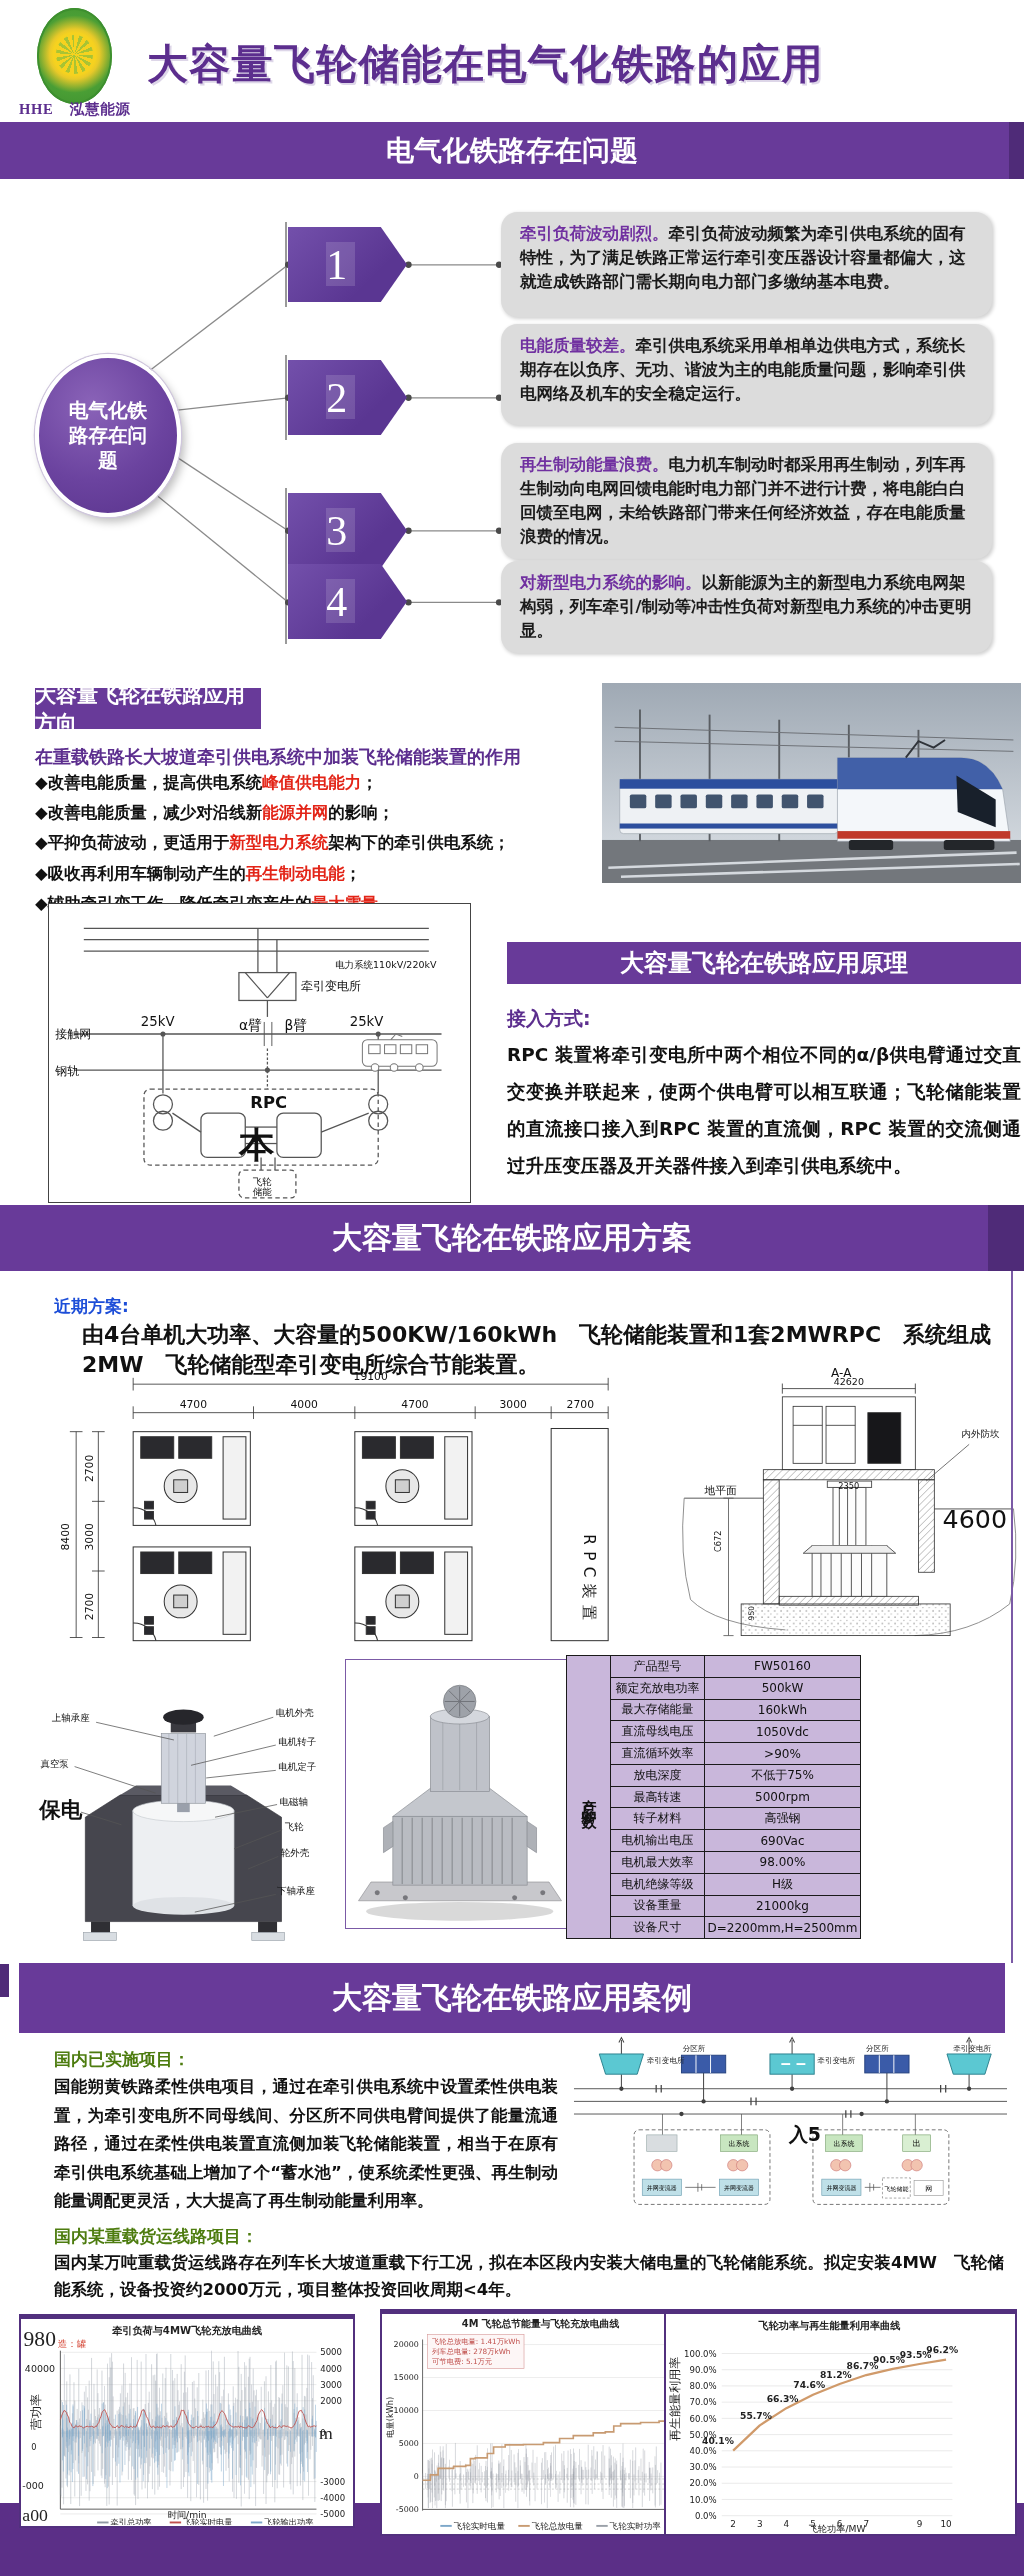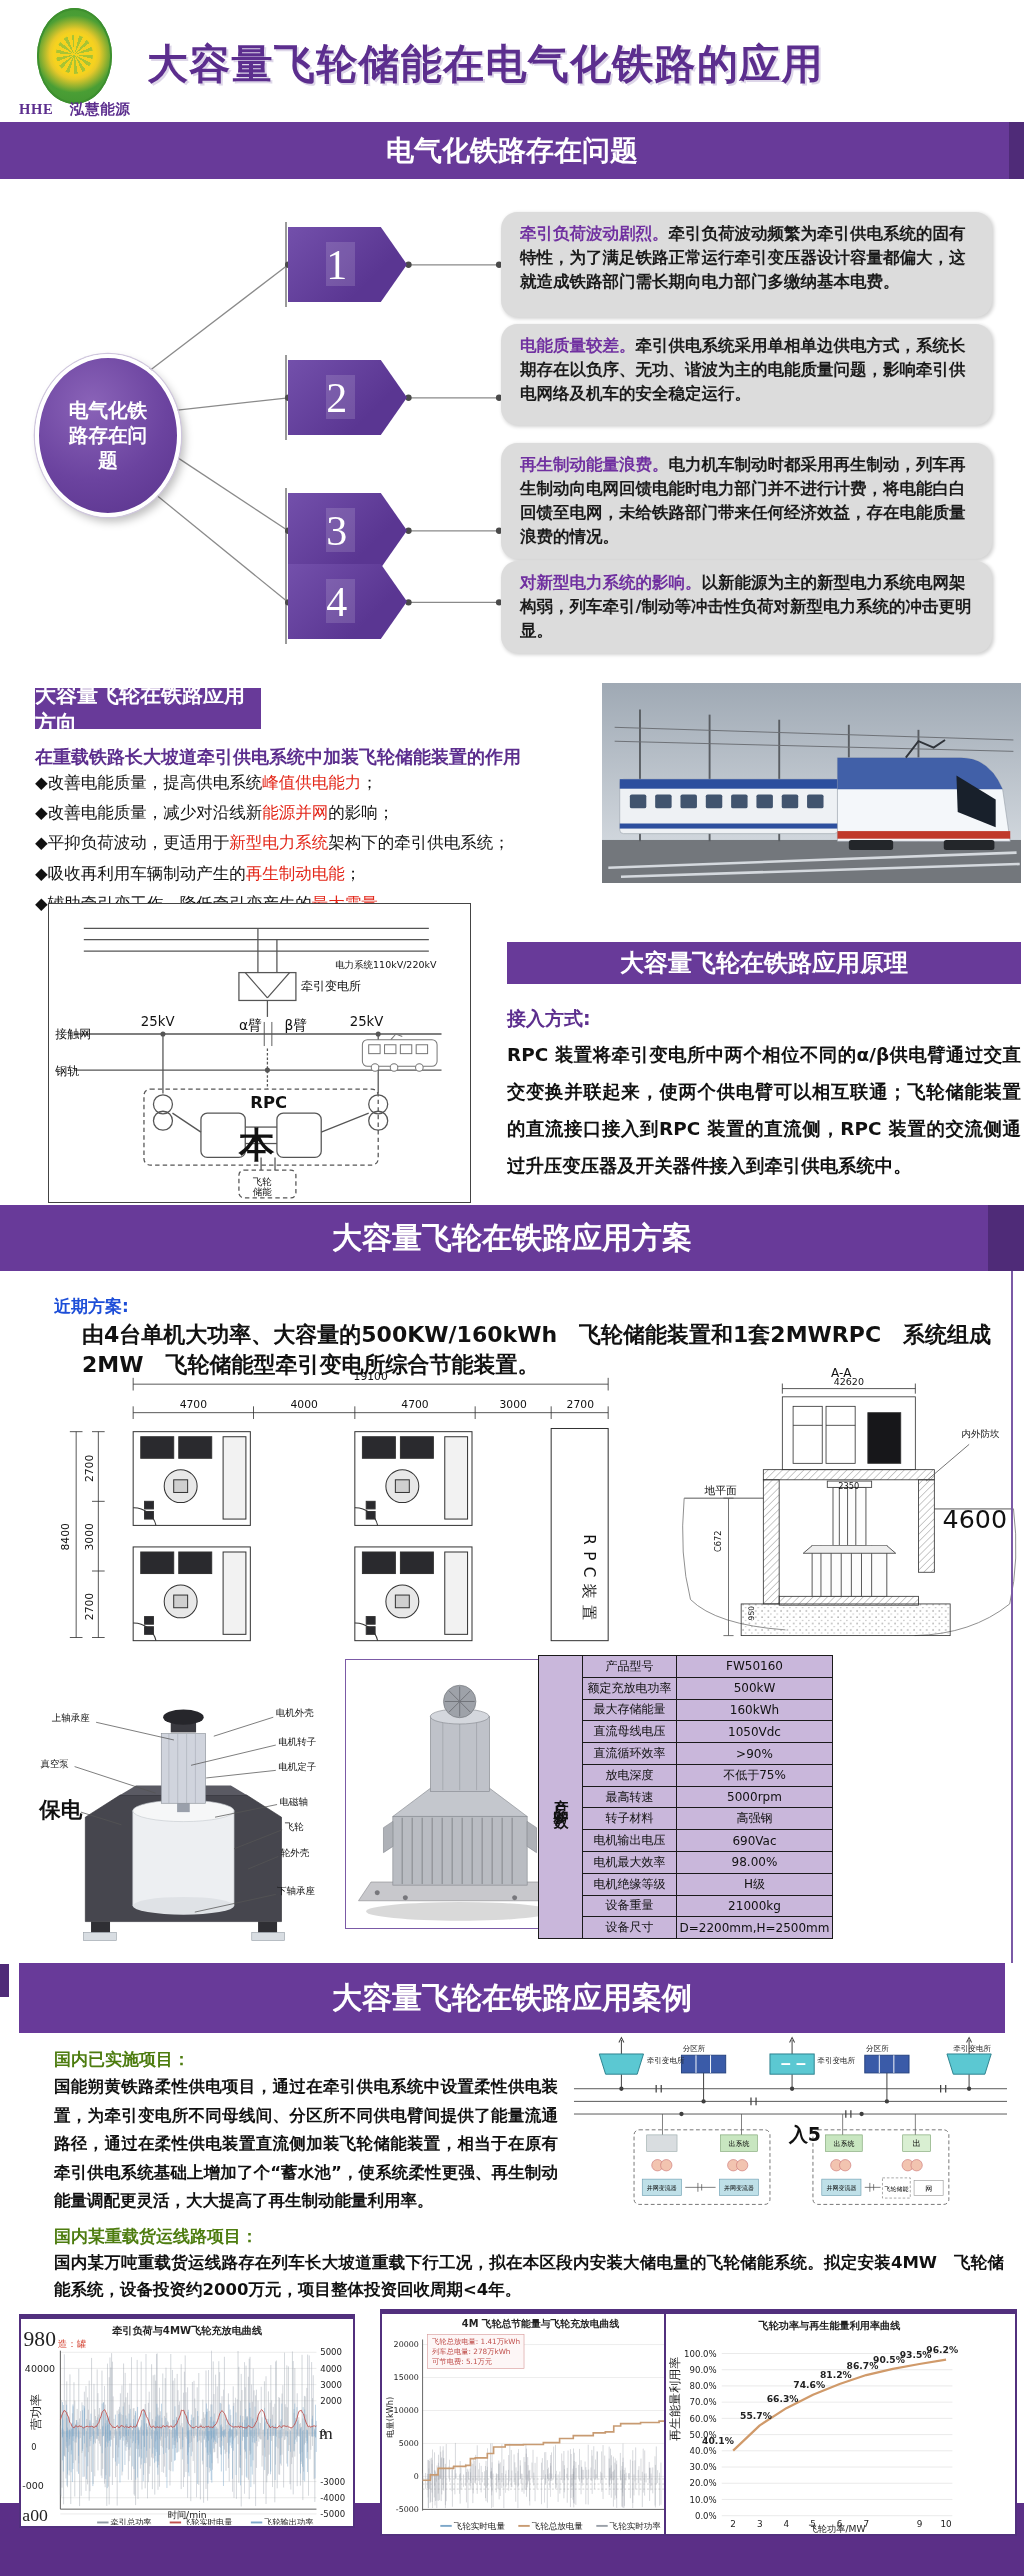--- a/index.html
+++ b/index.html
@@ -31,21 +31,21 @@
         display:flex;align-items:center;justify-content:center;}
   .pent span{font-family:"Liberation Serif","DejaVu Serif",serif;font-size:42px;margin-right:21.5px;}
   .pent::after{content:"";position:absolute;left:38px;top:15px;width:29px;height:44px;background:rgba(255,255,255,.14);}
   .pent-line{left:285px;width:1.9px;background:#9a9a9a;}
   .gbox{left:501px;width:491px;background:#dcdcdc;border-radius:16.5px;padding:10px 19px;box-sizing:border-box;
         font-size:16.5px;line-height:24px;font-weight:600;color:#1a1a1a;box-shadow:1.3px 1.9px 3.8px rgba(0,0,0,.18);}
   .gbox .lead{color:#7030a0;font-weight:800;}
   
   .dir-head{left:35px;top:688px;width:226px;height:41px;font-size:21px;}
   .dir-intro{left:35px;top:745px;font-size:18px;font-weight:800;color:#5c2e8e;}
-  .bullets{left:35px;top:772px;width:570px;font-size:16.5px;font-weight:400;}
+  .bullets{left:35px;top:772px;width:570px;font-size:16.5px;font-weight:700;}
   .bullets .b{margin-bottom:8.2px;white-space:nowrap;}
   .red{color:#e32417;}
   
   .panel{background:#fff;border:1.6px solid #444;}
   .prin-banner{left:507px;top:942px;width:514px;height:42px;font-size:24px;}
   .prin-label{left:507px;top:1006px;font-size:19px;font-weight:800;color:#5c2e8e;}
   .prin-body{left:507px;top:1036px;width:514px;font-size:18.4px;line-height:37px;font-weight:600;text-align:justify;}
   .scheme-banner{left:0;top:1205px;width:1024px;height:66px;font-size:30px;}
   .near-label{left:54px;top:1295px;font-size:17px;font-weight:800;color:#1d4ed8;}
   .near-text{left:54px;top:1320px;width:931px;font-size:22px;font-weight:600;margin-left:28px;}
@@ -521,21 +521,21 @@
         <line x1="182" y1="42" x2="182" y2="90"></line>
           <line x1="158" y1="66" x2="206" y2="66"></line>
         <line x1="165" y1="49" x2="199" y2="83"></line>
           <line x1="199" y1="49" x2="165" y2="83"></line>
       </g>
       <path d="M60,268 l15,-10 v40 l-15,10 Z" fill="#aeb1b7" stroke="#85888e"></path>
       <path d="M305,268 l-15,-10 v40 l15,10 Z" fill="#aeb1b7" stroke="#85888e"></path>
     </svg>
   </div>
 
-  <table class="spec abs" style="left:538px;top:1655px;">
+  <table class="spec abs" style="left:566px;top:1655px;">
     <tbody>
         <tr>
           <td class="vhead" rowspan="13">产品参数</td>
           <td style="width: 124px;">产品型号</td>
           <td style="width: 142px;">FW50160</td>
         </tr>
         <tr>
           <td style="width: 124px;">额定充放电功率</td>
           <td style="width: 142px;">500kW</td>
         </tr>

